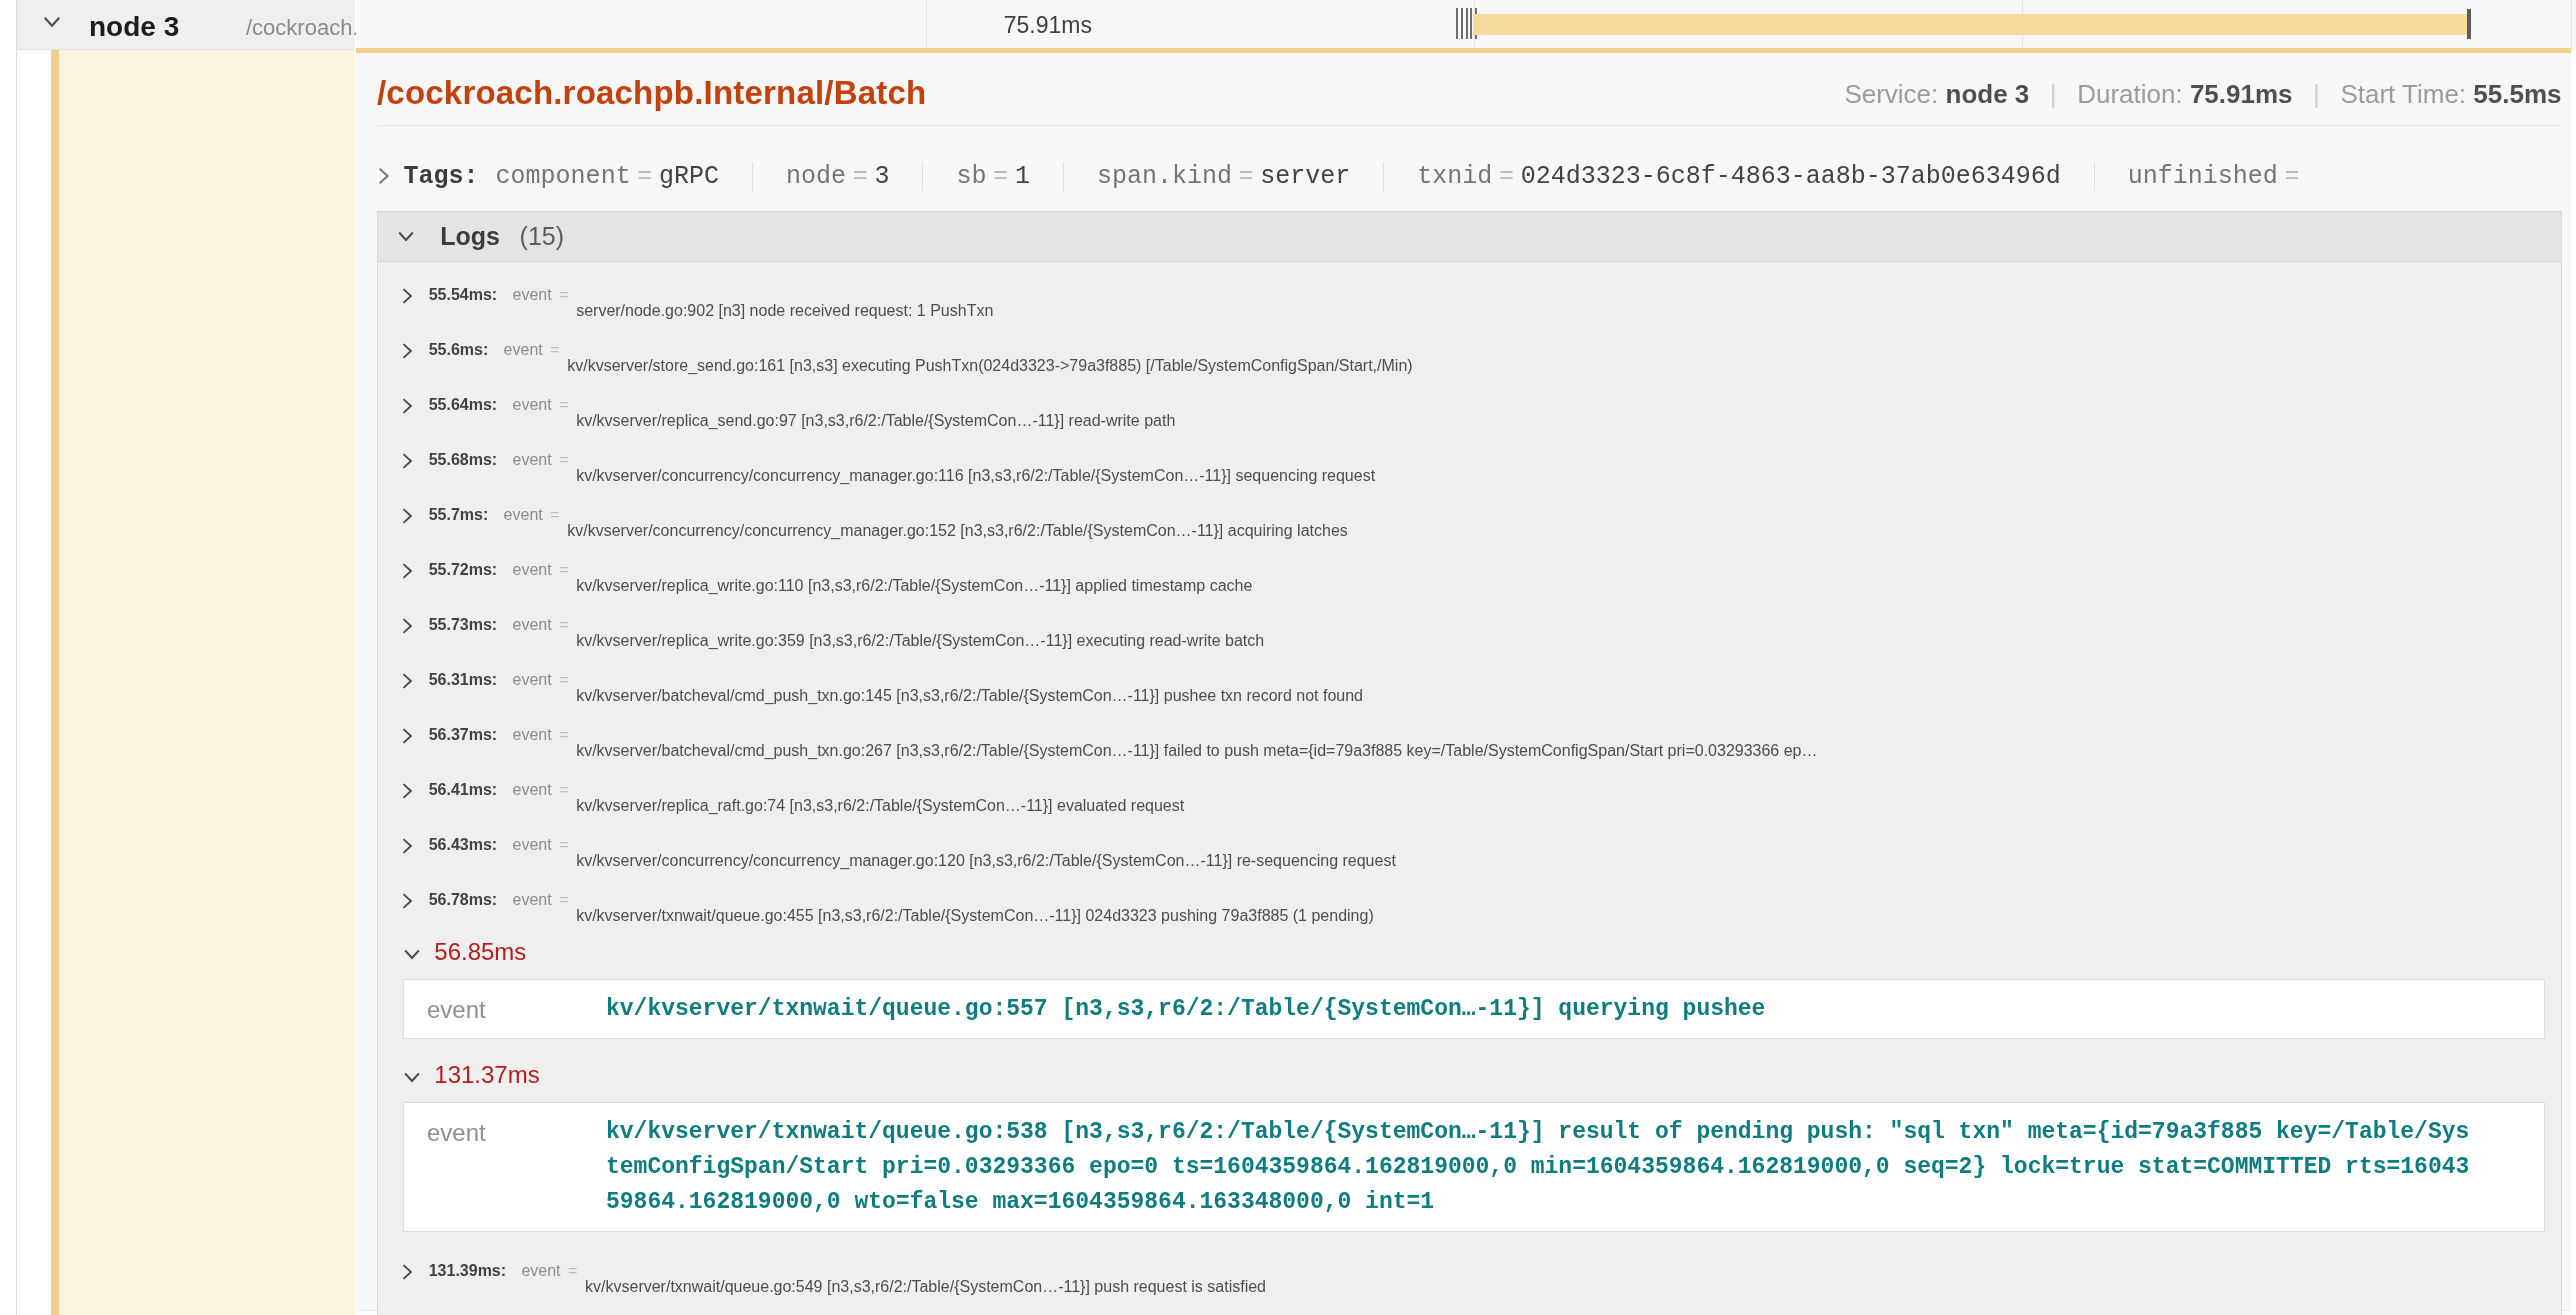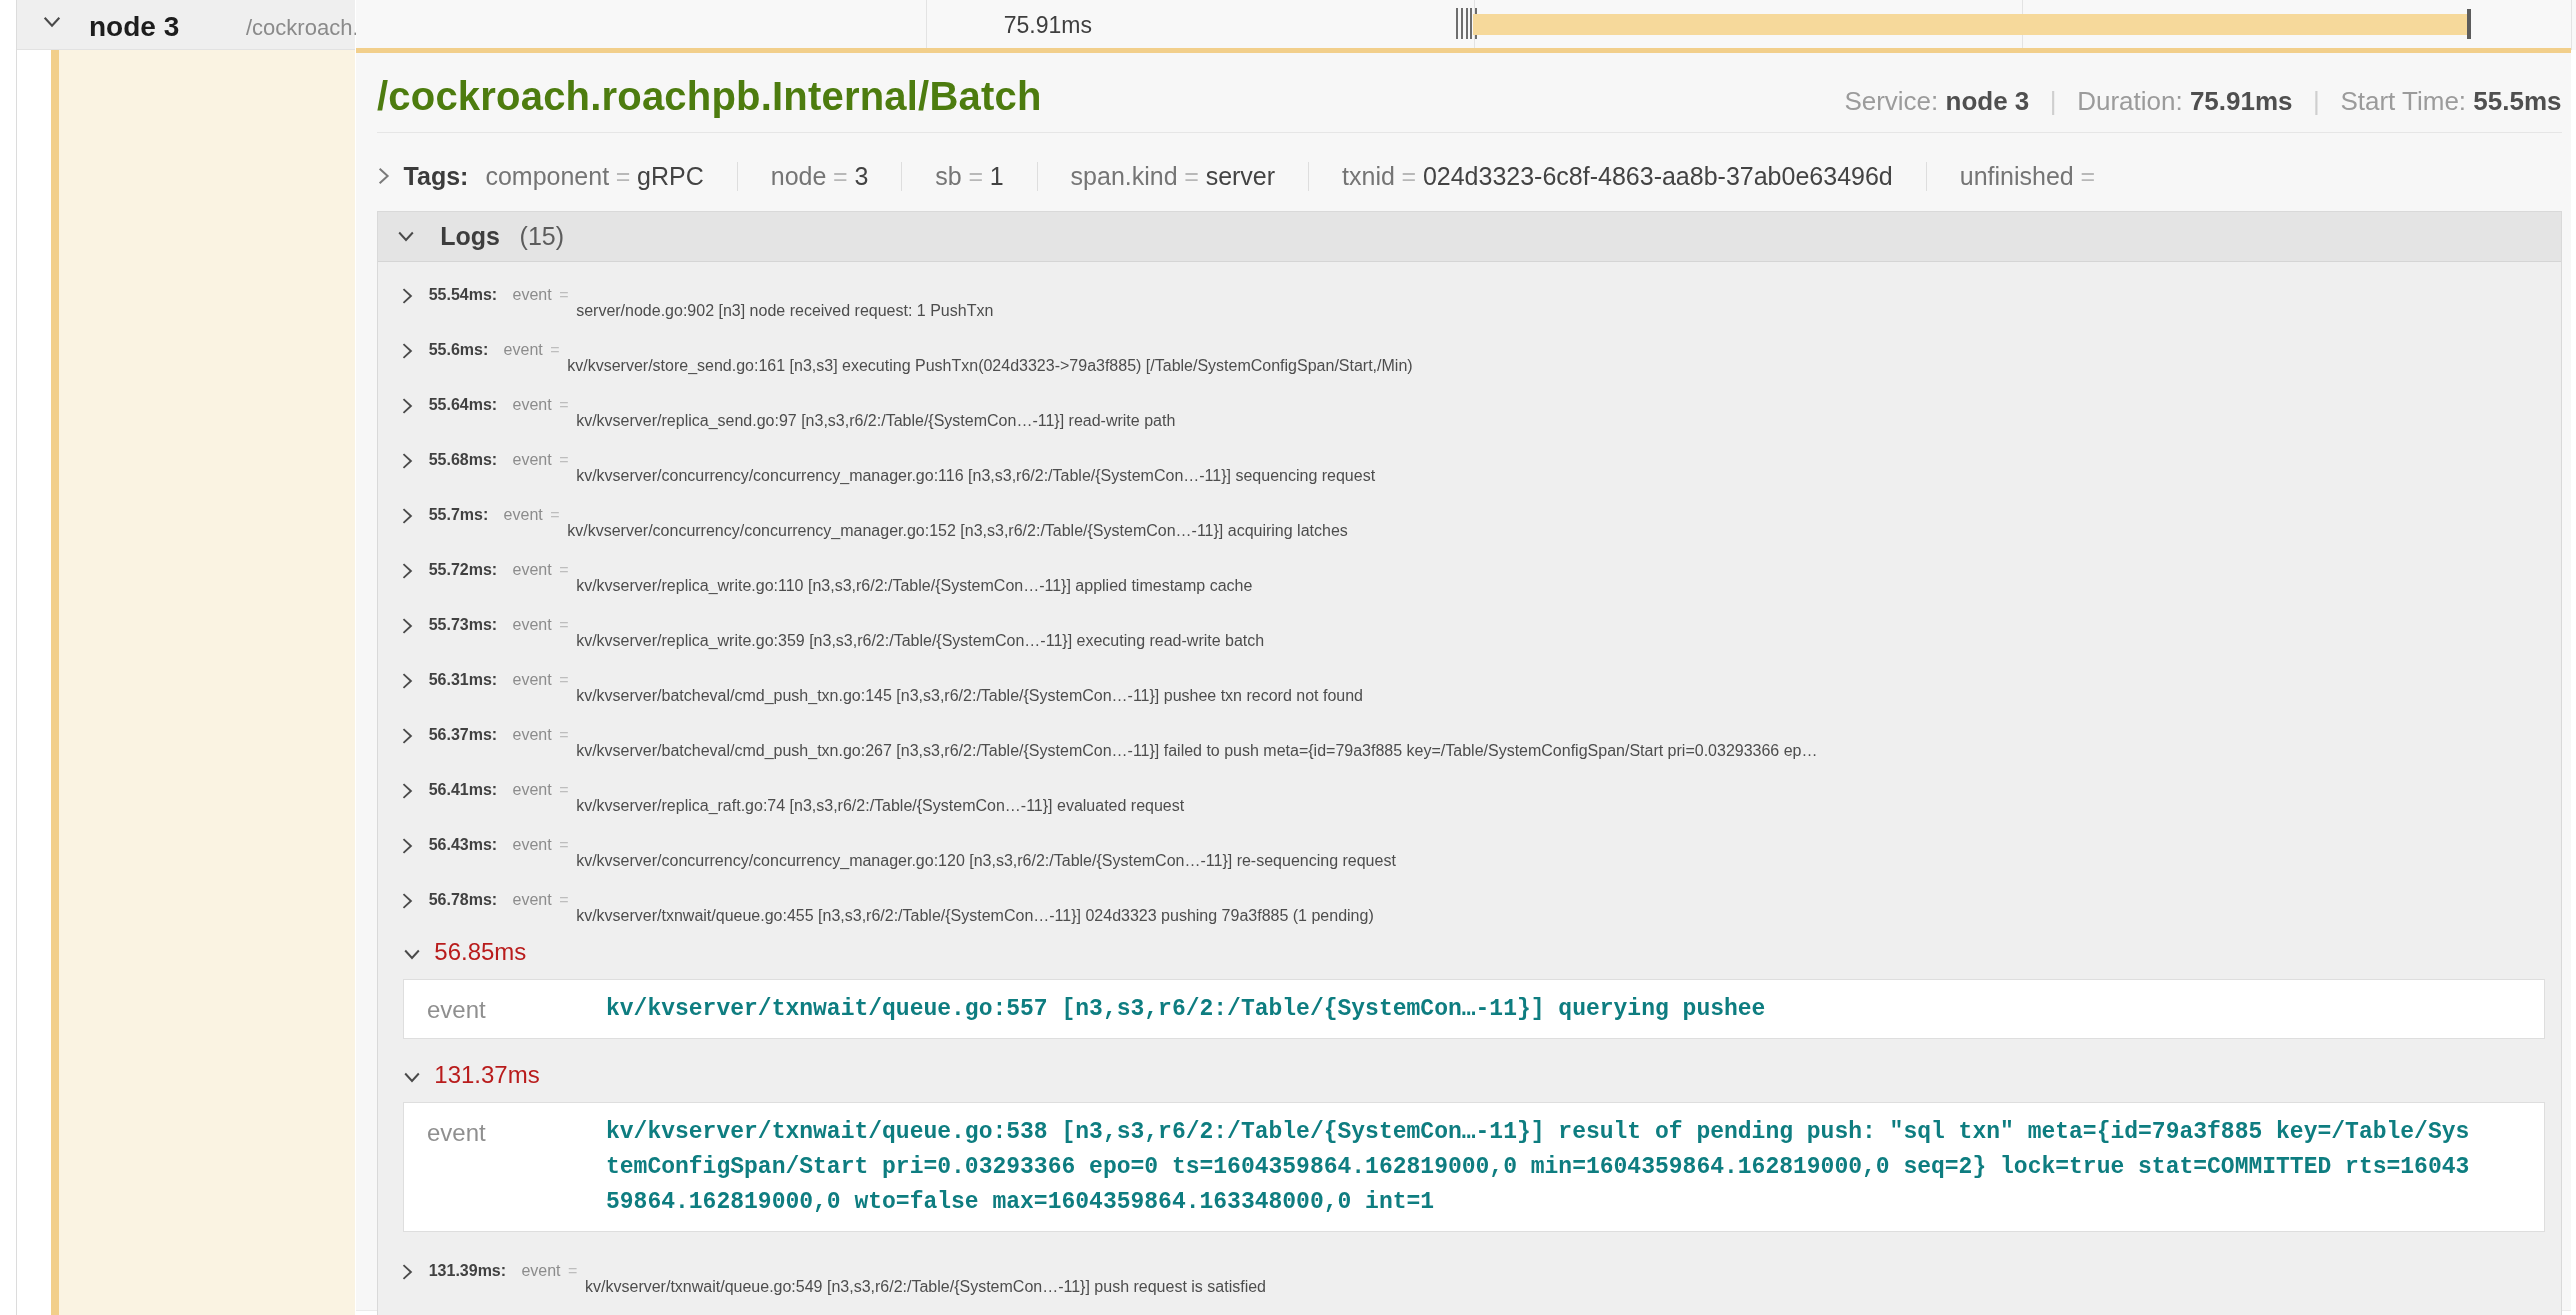--- a/index.html
+++ b/index.html
@@ -25,28 +25,28 @@
   .log-ticks { position:absolute; left:1100px; top:7.6px; width:23px; height:31px;
                background:repeating-linear-gradient(90deg,#6e6e6e 0 1.9px, transparent 1.9px 4.8px); }
   .span-bar { position:absolute; left:1117px; top:14.3px; width:995px; height:21px; background:#F6D99B; }
   .end-tick { position:absolute; left:2111px; top:8.6px; width:3.8px; height:30.5px; background:#5c5c5c; }
 
   
   .detail-panel { position:absolute; left:356px; top:48px; width:2215px; height:1263px;
                   background:#F7F7F7; border-top:5.7px solid #F2CF8B; border-bottom:1px solid #ebebeb;
                   padding:0 9.5px 0 21px; }
   .detail-header { display:flex; align-items:flex-end; justify-content:space-between; margin-top:21px; }
-  .detail-title { font-size:40px; font-weight:700; color:#4d7c0f; letter-spacing:0.2px; }
+  .detail-title { font-size:33px; font-weight:700; color:#c2410c; letter-spacing:0.2px; }
   .detail-meta { font-size:26px; color:#9b9b9b; white-space:nowrap; padding-bottom:1.9px; }
   .detail-meta b { color:#4f4f4f; font-weight:700; }
   .meta-sep { color:#cfcfcf; margin:0 13.3px; font-weight:400; }
   .header-rule { height:1px; background:#e6e6e6; margin-top:13.3px; }
 
   
-  .tags-row { display:flex; align-items:center; margin-top:22px; height:42px; font-size:25px; }
+  .tags-row { display:flex; align-items:center; margin-top:29px; height:42px; font-size:25px;font-family:Liberation Mono, monospace; }
   .tags-label { font-weight:700; color:#3c3c3c; margin:0 17px 0 13.3px; }
   .tag-item { color:#757575; white-space:nowrap; padding:0 21px; }
   .tag-item:first-of-type { padding-left:0; }
   .tag-eq { color:#b8b8b8; margin:0 6.7px; }
   .tag-val { color:#434343; }
   .tag-sep { width:1px; height:29px; background:#dedede; }
 
   
   .logs-box { margin-top:13.3px; border:1px solid #d9d9d9; }
   .logs-header { height:50px; background:#E4E4E4; border-bottom:1px solid #d5d5d5;

